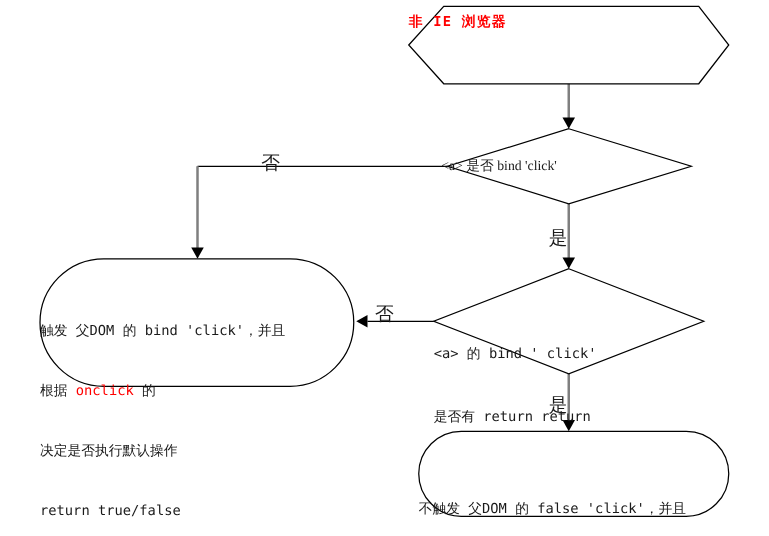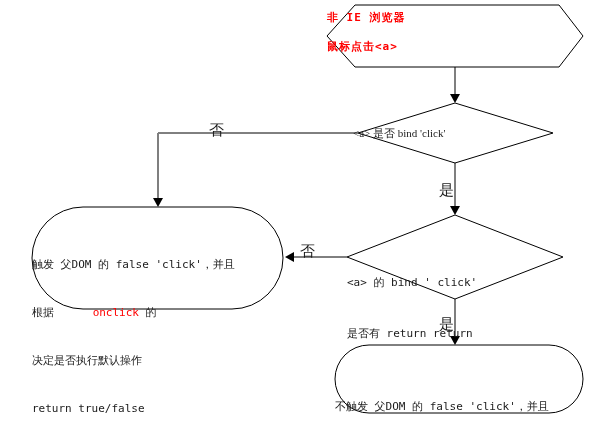--- a/index.html
+++ b/index.html
@@ -7,21 +7,21 @@
     position:relative;width:615px;height:429px;background:#ffffff;overflow:hidden;
     font-family:"DejaVu Sans Mono","Liberation Mono",monospace;
     color:#1a1a1a;
   }
   .stage svg{position:absolute;left:0;top:0;}
   .txt{
     position:absolute;font-size:11px;line-height:16px;
     white-space:pre;
   }
   .lh17{line-height:17px;}
-  .red{color:#ff0000;margin-left:32px;}
+  .red{color:#ff0000;}
   .hexline{color:#ff0000;font-weight:bold;letter-spacing:1px;}
   .edge-label{position:absolute;font-size:15px;line-height:16px;white-space:pre;}
 </style>
 </head>
 <body>
 
 <div class="stage">
 
   <svg width="615" height="429" viewBox="0 0 615 429">
 
@@ -42,31 +42,30 @@
     <polygon points="450,336 460,336 455,345" fill="#000000"></polygon>
 
     <polygon points="327,36 355,5 559,5 583,36 559,67 355,67" fill="#ffffff" stroke="#000000" stroke-width="1"></polygon>
     <polygon points="455,103 553,133 455,163 358,133" fill="#ffffff" stroke="#000000" stroke-width="1"></polygon>
     <polygon points="455,215 563,257 455,299 347,257" fill="#ffffff" stroke="#000000" stroke-width="1"></polygon>
     <rect x="32" y="207" width="251" height="102" rx="51" ry="51" fill="#ffffff" stroke="#000000" stroke-width="1"></rect>
     <rect x="335" y="345" width="248" height="68" rx="34" ry="34" fill="#ffffff" stroke="#000000" stroke-width="1"></rect>
   </svg>
 
   <div class="txt hexline" style="left:327px;top:10px;width:256px;">非 IE 浏览器</div>
-  <div class="txt hexline" style="left:327px;top:39px;width:256px;">鼠标点击&lt;a&gt;</div>
 
   <div class="txt" style="left:353px;top:125px;width:200px;font-family:Liberation Serif, serif;">&lt;a&gt; 是否 bind 'click'</div>
 
   <div class="txt lh17" style="left:347px;top:240px;width:216px;">
     <div>&lt;a&gt; 的 bind ' click'</div>
     <div>是否有 return return</div>
   </div>
 
   <div class="txt" style="left:32px;top:225px;width:251px;">
-    <div>触发 父DOM 的 false 'click'，并且</div>
+    <div>触发 父DOM 的 bind 'click'，并且</div>
     <div><span>根据 </span><span class="red">onclick</span><span> 的</span></div>
     <div>决定是否执行默认操作</div>
     <div>return true/false</div>
   </div>
 
   <div class="txt lh17" style="left:335px;top:364px;width:248px;">
     <div>不触发 父DOM 的 false 'click'，并且</div>
     
   </div>
 

